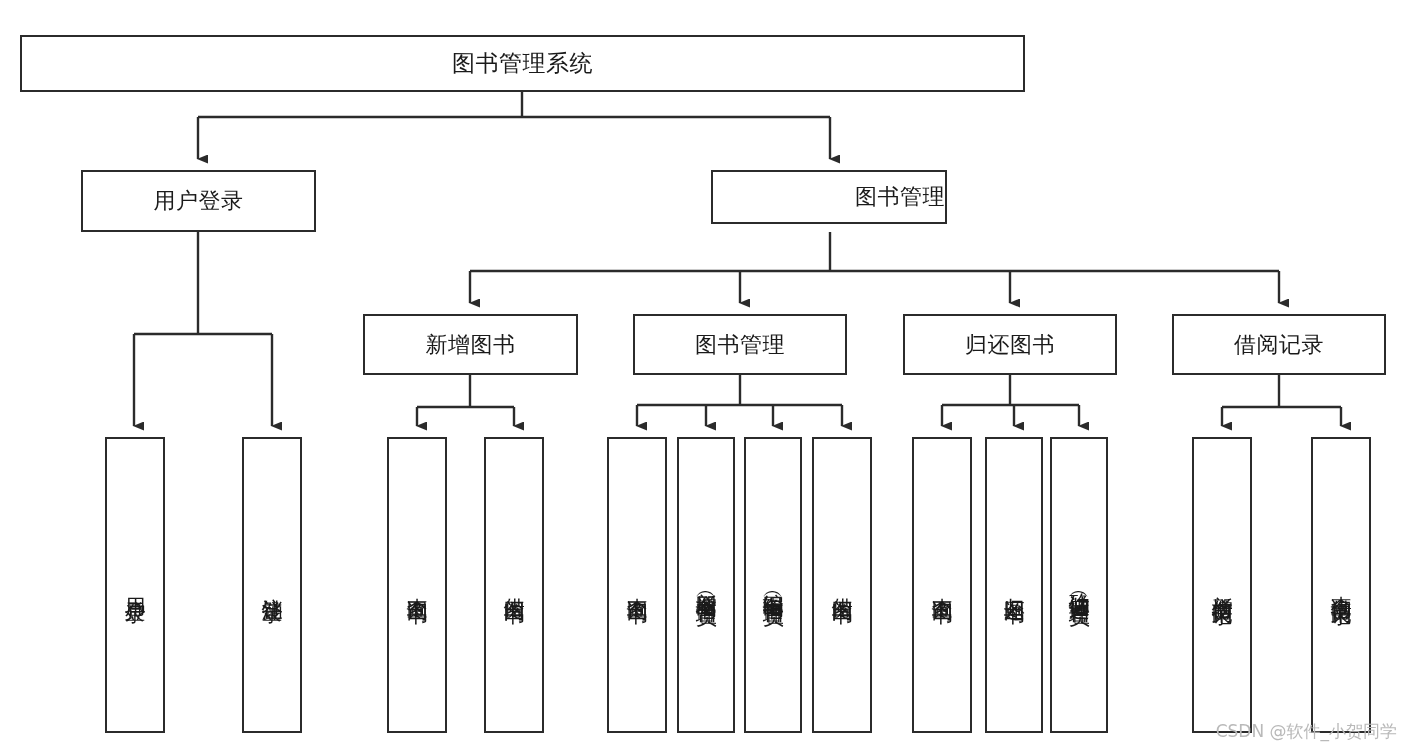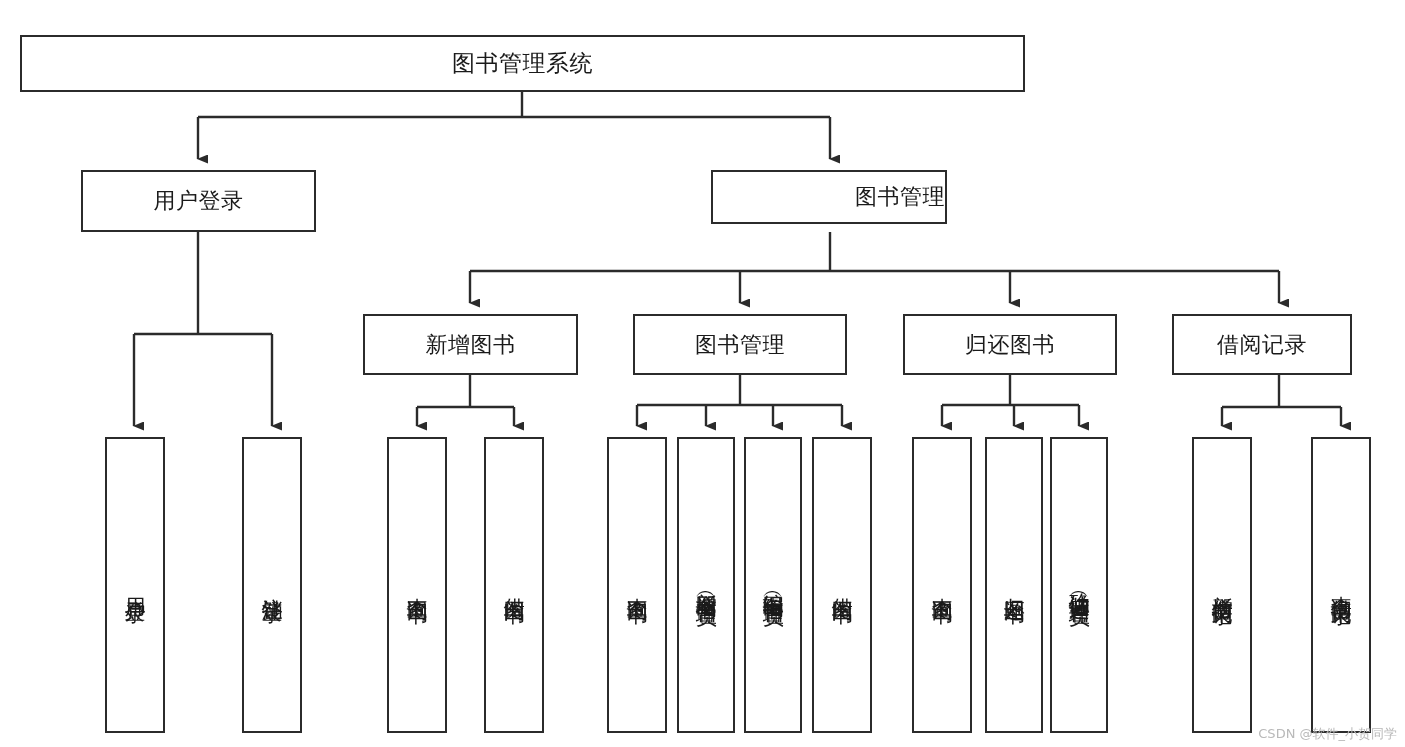--- a/index.html
+++ b/index.html
@@ -54,21 +54,21 @@
     letter-spacing: 2px;
     max-height: 100%;
   }
   .node-box.root .node-label {
     font-size: 23px;
   }
   #watermark {
     position: absolute;
     right: 8px;
     bottom: 4px;
-    font-size: 13px;
+    font-size: 17px;
     color: #b9b9b9;
     font-family: "DejaVu Sans", "Liberation Sans", sans-serif;
     white-space: nowrap;
     pointer-events: none;
   }
 </style>
 </head>
 <body>
 
 <div id="diagram-root">
@@ -128,21 +128,21 @@
       </div>
       <div class="node-box horizontal" style="left: 363px; top: 314px; width: 215px; height: 61px;">
         <span class="node-label">新增图书</span>
       </div>
       <div class="node-box horizontal" style="left: 633px; top: 314px; width: 214px; height: 61px;">
         <span class="node-label">图书管理</span>
       </div>
       <div class="node-box horizontal" style="left: 903px; top: 314px; width: 214px; height: 61px;">
         <span class="node-label">归还图书</span>
       </div>
-      <div class="node-box horizontal" style="left: 1172px; top: 314px; width: 180px; height: 61px;">
+      <div class="node-box horizontal" style="left: 1172px; top: 314px; width: 214px; height: 61px;">
         <span class="node-label">借阅记录</span>
       </div>
       <div class="node-box vertical" style="left: 105px; top: 437px; width: 60px; height: 296px;">
         <span class="node-label">用户登录</span>
       </div>
       <div class="node-box vertical" style="left: 242px; top: 437px; width: 60px; height: 296px;">
         <span class="node-label">注销登录</span>
       </div>
       <div class="node-box vertical" style="left: 387px; top: 437px; width: 60px; height: 296px;">
         <span class="node-label">查询图书</span>

